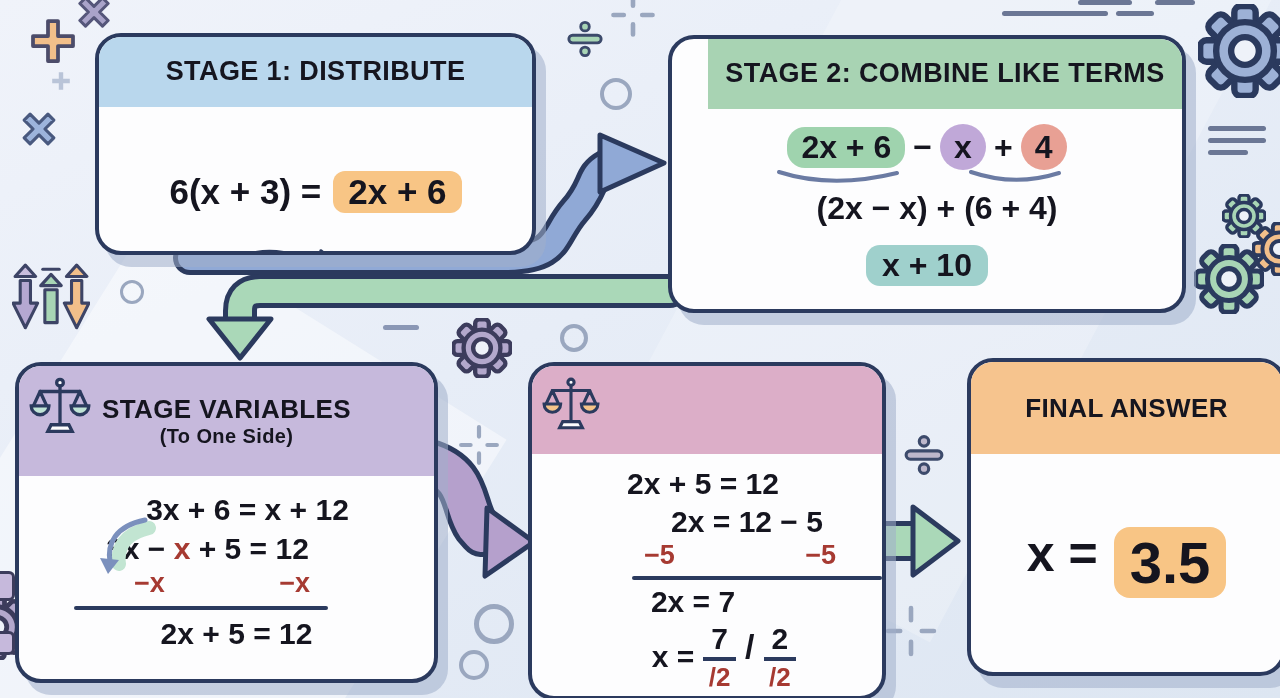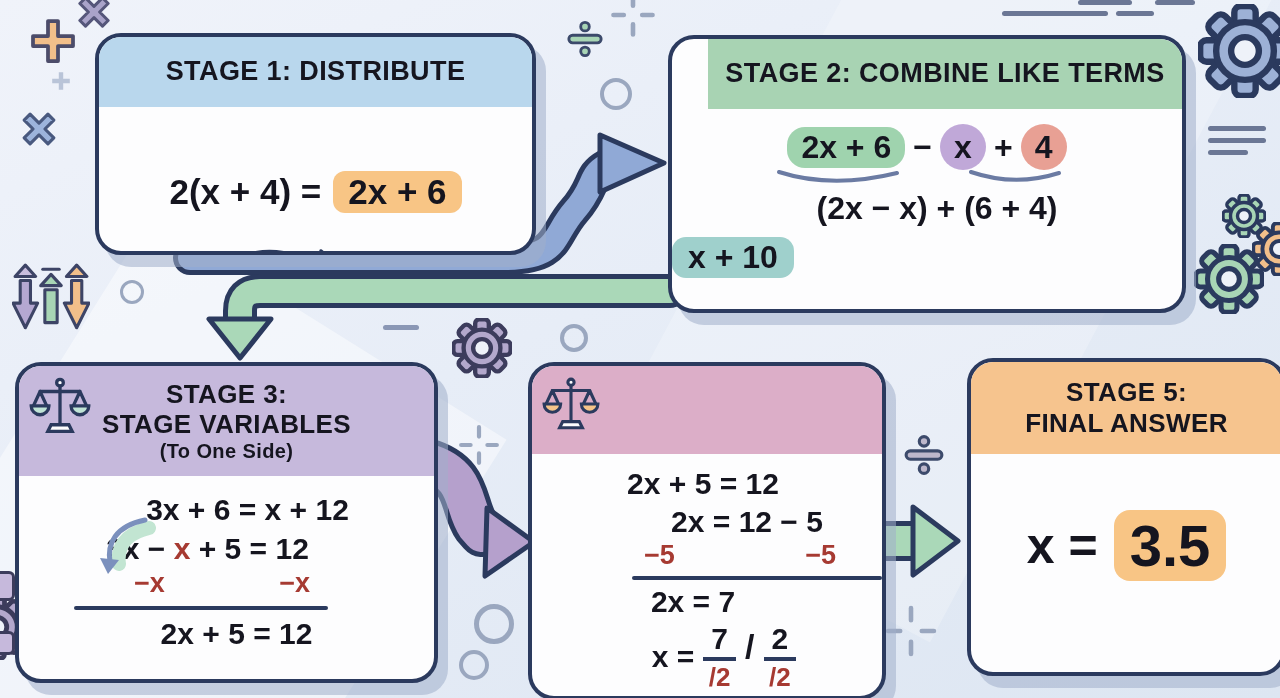--- a/index.html
+++ b/index.html
@@ -30,21 +30,21 @@
 
   #card2{left:668px;top:35px;width:510px;height:270px;}
   #card2 .hdr{height:70px;background:#a8d3b3;margin-left:36px;}
   #c2r1{display:flex;align-items:center;justify-content:center;gap:8px;font-size:32px;margin-top:15px;}
   .pill-green{background:#9fd3ae;border-radius:18px;padding:2px 14px;}
   .circ{display:inline-flex;align-items:center;justify-content:center;width:46px;height:46px;border-radius:50%;}
   .circ.purple{background:#c0a8d8;}
   .circ.salmon{background:#e8a094;}
   #c2arcs{margin:-1px auto 0;}
   #c2r2{text-align:center;font-size:32px;margin-top:3px;}
-  #c2r3{text-align:left;margin-top:11px;}
+  #c2r3{text-align:center;margin-top:19px;}
   .pill-teal{display:inline-block;background:#9fd0cc;border-radius:14px;padding:2px 16px;font-size:32px;}
 
   #card3{left:15px;top:362px;width:415px;height:313px;}
   #card3 .hdr{height:110px;background:#c6b9dc;position:relative;}
   #card4{left:528px;top:362px;width:350px;height:330px;}
   #card4 .hdr{height:88px;background:#dcaec8;position:relative;}
   #card5{left:967px;top:358px;width:311px;height:310px;}
   #card5 .hdr{height:92px;background:#f6c48e;}
   .scale-ico{position:absolute;left:10px;top:10px;}
 
@@ -63,21 +63,21 @@
   #c4rule{width:250px;margin:5px 0 4px 100px;}
   #c4l3{margin-top:3px;padding-right:48px;}
   #c4frac{display:flex;align-items:center;justify-content:center;gap:9px;padding-left:34px;margin-top:4px;}
   .frac{display:inline-flex;flex-direction:column;align-items:center;line-height:1;}
   .frac .num{font-size:30px;padding:0 8px 3px;border-bottom:4px solid #2b3a5e;}
   .frac .den{font-size:26px;padding-top:3px;color:#a63a32;}
   .slash{font-size:34px;margin-top:-22px;}
 
   #c5row{display:flex;align-items:center;justify-content:center;gap:16px;margin-top:56px;}
   #c5x{font-size:50px;}
-  #c5big{background:#f8c585;border-radius:16px;padding:2px 16px;font-size:58px;}
+  #c5big{background:#f8c585;border-radius:16px;padding:2px 16px;font-size:58px;margin-top:17px;}
 
   #arrowlayer{position:absolute;left:0;top:0;z-index:1;}
   #c3arrow{position:absolute;left:78px;top:20px;}
   #c1arrows{position:absolute;left:72px;top:52px;}
 </style>
 </head>
 <body>
 <div id="scene">
 
 <div class="streak" style="left:-120px;top:260px;width:420px;height:900px;transform:rotate(32deg);"></div>
@@ -234,21 +234,21 @@
   </div>
   <div class="body">
     <svg id="c1arrows" width="230" height="95" viewBox="0 0 230 95">
       <path d="M22 78 Q 78 6 152 50" fill="none" stroke="#2b3a5e" stroke-width="13" stroke-linecap="round"></path>
       <path d="M22 78 Q 78 6 152 50" fill="none" stroke="#a8d5b5" stroke-width="8" stroke-linecap="round"></path>
       <polygon points="150,28 182,56 144,66" fill="#cfe8d8" stroke="#2b3a5e" stroke-width="3.5" stroke-linejoin="round"></polygon>
       <path d="M88 82 Q 140 26 186 56" fill="none" stroke="#5f7099" stroke-width="4.5" stroke-linecap="round"></path>
       <polygon points="184,38 210,62 176,70" fill="#f2c18f" stroke="#5f7099" stroke-width="3.5" stroke-linejoin="round"></polygon>
     </svg>
     <div id="c1eq">
-      <span>2(x + 4) =</span>
+      <span>6(x + 3) =</span>
       <span class="pill-orange">2x + 6</span>
     </div>
   </div>
 </div>
 
 <div class="card" id="card2">
   <div class="hdr">
     <span class="t1">STAGE 2: COMBINE LIKE TERMS</span>
   </div>
   <div class="body">
@@ -276,21 +276,20 @@
       <g stroke="#2b3a5e" stroke-width="3" fill="none" stroke-linecap="round">
         <circle cx="28" cy="6" r="3" fill="#fdfdfe"></circle>
             <line x1="28" y1="9" x2="28" y2="44"></line>
         <path d="M20 44 h16 l3 6 h-22 z" fill="#fdfdfe"></path>
             <line x1="10" y1="14" x2="46" y2="14"></line>
         <path d="M10 14 L4 27 M10 14 L16 27 M46 14 L40 27 M46 14 L52 27"></path>
         <path d="M2 27 h16 a8 8 0 0 1 -16 0 z" fill="#bfe3d5"></path>
         <path d="M38 27 h16 a8 8 0 0 1 -16 0 z" fill="#bfe3d5"></path>
       </g>
         </svg>
-    <span class="t2">STAGE 3:</span>
     <span class="t2">STAGE VARIABLES</span>
     <span class="t3">(To One Side)</span>
   </div>
   <div class="body">
     <svg id="c3arrow" width="60" height="62" viewBox="0 0 60 62">
       <path d="M52 16 C 26 22 20 38 22 52" fill="none" stroke="#c2e5d2" stroke-width="14" stroke-linecap="round"></path>
       <path d="M48 8 C 18 14 10 32 13 50" fill="none" stroke="#7b90bd" stroke-width="5" stroke-linecap="round"></path>
       <polygon points="3,46 22,48 11,62" fill="#7b90bd"></polygon>
     </svg>
     <div id="c3l1" class="eqline">3x + 6 = x + 12</div>
@@ -339,21 +338,20 @@
       <span class="frac">
         <span class="num">2</span>
         <span class="den">/2</span>
       </span>
     </div>
   </div>
 </div>
 
 <div class="card" id="card5">
   <div class="hdr">
-    <span class="t2">STAGE 5:</span>
     <span class="t2">FINAL ANSWER</span>
   </div>
   <div class="body" style="height:214px;">
     <div id="c5row">
       <span id="c5x">x =</span>
       <span id="c5big">3.5</span>
     </div>
 
   </div>
 </div>

